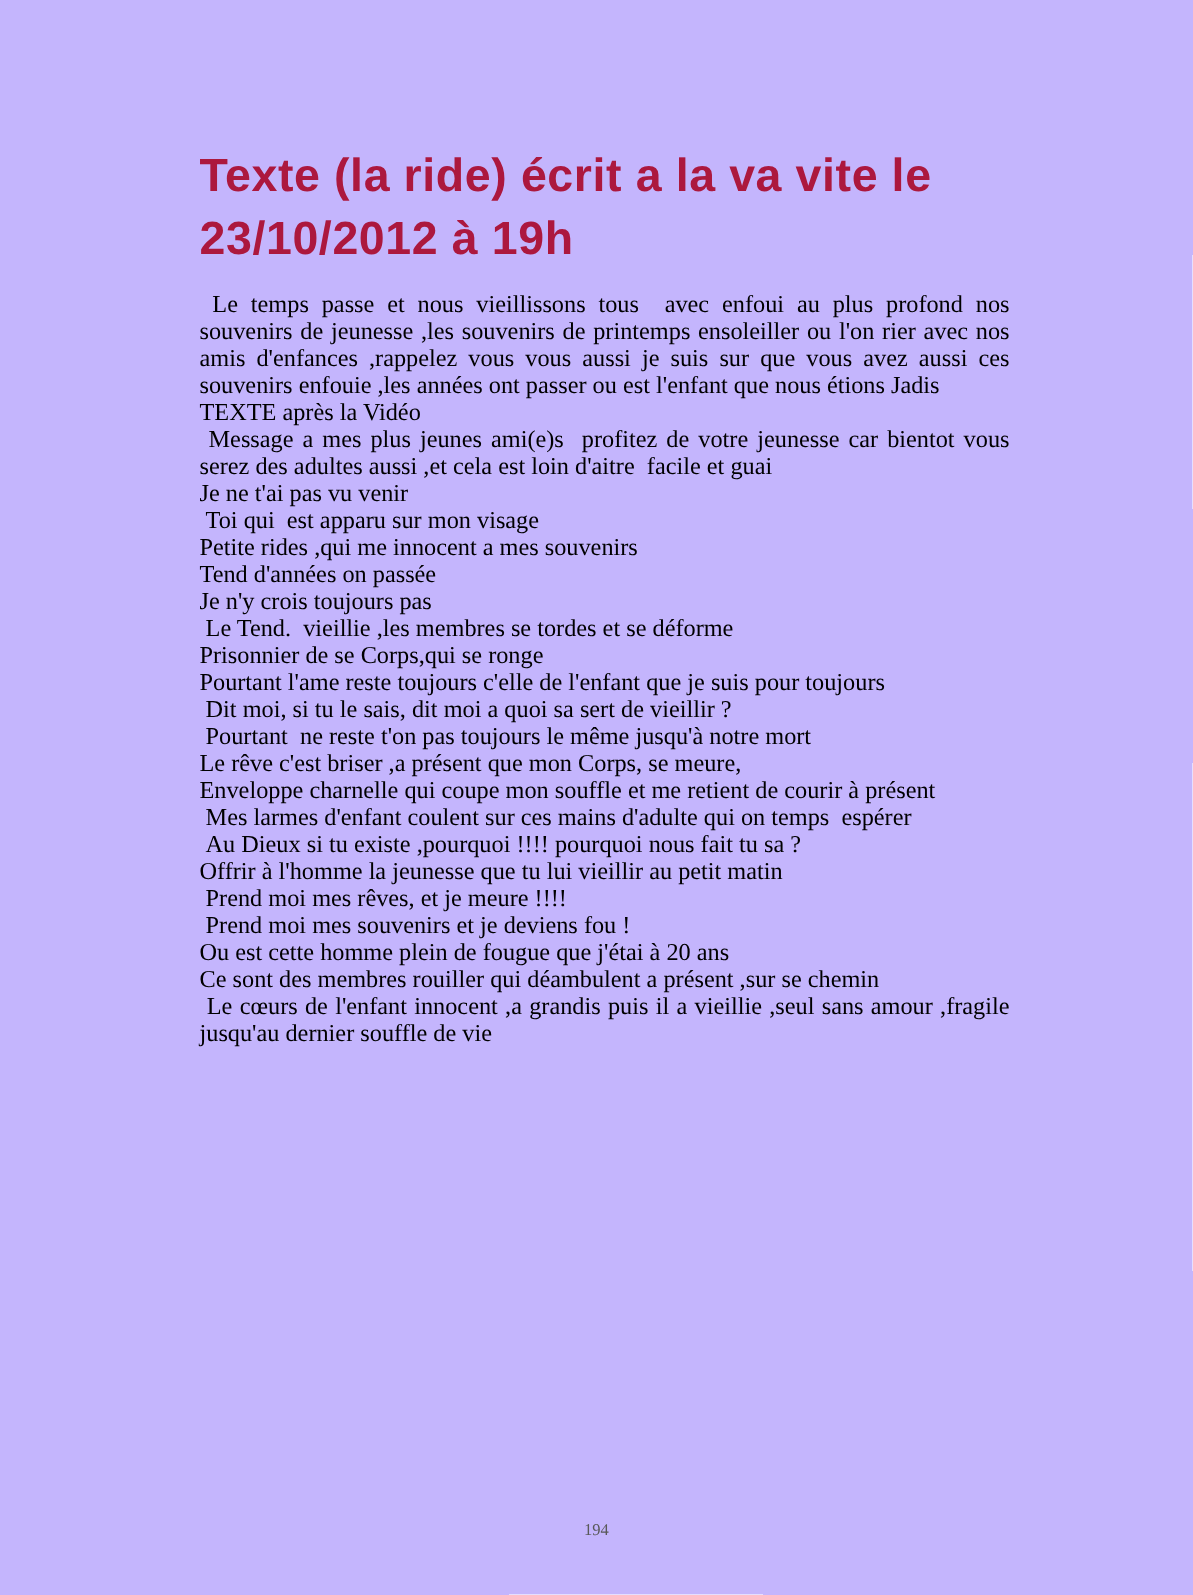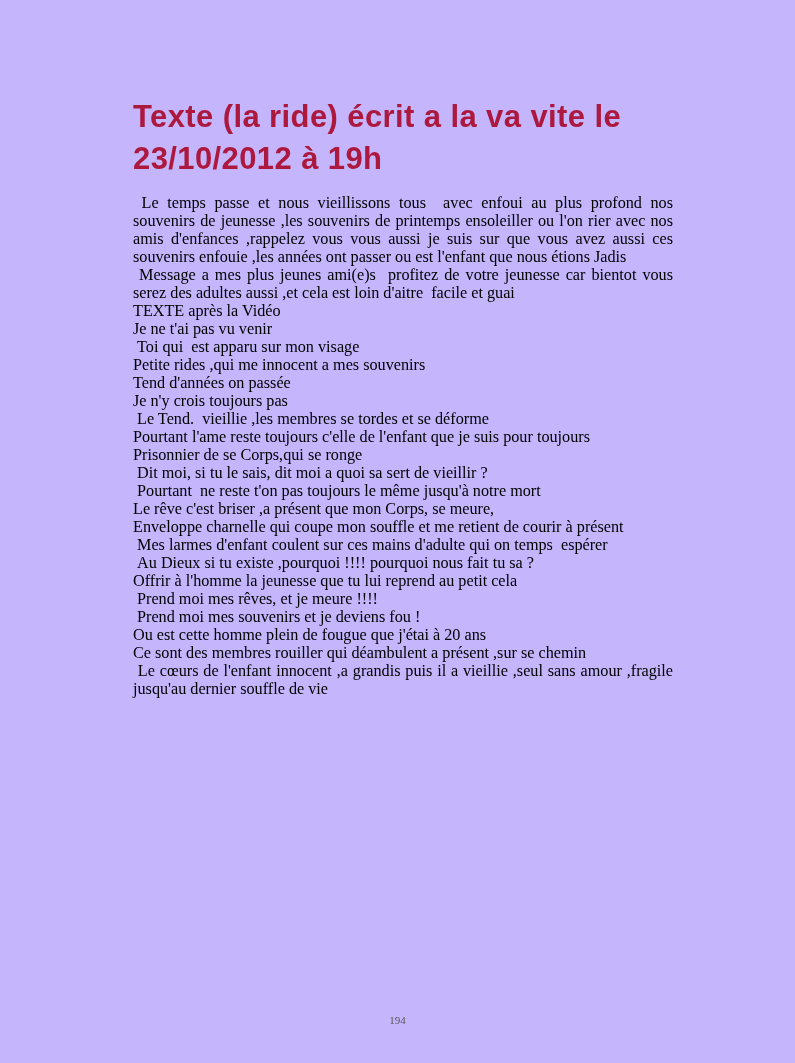--- a/index.html
+++ b/index.html
@@ -47,37 +47,37 @@
   }
 </style>
 </head>
 <body>
 
 <div class="page">
   <div class="content">
     <h1 class="title" style="color: rgb(172, 24, 62);">Texte (la ride) écrit a la va vite le 23/10/2012 à 19h</h1>
     <div class="body-text" style="color: rgb(0, 0, 0);">
         <p class="para"> Le temps passe et nous vieillissons tous  avec enfoui au plus profond nos souvenirs de jeunesse ,les souvenirs de printemps ensoleiller ou l'on rier avec nos amis d'enfances ,rappelez vous vous aussi je suis sur que vous avez aussi ces souvenirs enfouie ,les années ont passer ou est l'enfant que nous étions Jadis</p>
+        <p class="para">TEXTE après la Vidéo</p>
         <p class="para"> Message a mes plus jeunes ami(e)s  profitez de votre jeunesse car bientot vous serez des adultes aussi ,et cela est loin d'aitre  facile et guai</p>
-        <p class="para">TEXTE après la Vidéo</p>
         <p class="para">Je ne t'ai pas vu venir</p>
         <p class="para"> Toi qui  est apparu sur mon visage</p>
         <p class="para">Petite rides ,qui me innocent a mes souvenirs</p>
         <p class="para">Tend d'années on passée</p>
         <p class="para">Je n'y crois toujours pas</p>
         <p class="para"> Le Tend.  vieillie ,les membres se tordes et se déforme</p>
+        <p class="para">Prisonnier de se Corps,qui se ronge</p>
         <p class="para">Pourtant l'ame reste toujours c'elle de l'enfant que je suis pour toujours</p>
-        <p class="para">Prisonnier de se Corps,qui se ronge</p>
         <p class="para"> Dit moi, si tu le sais, dit moi a quoi sa sert de vieillir ?</p>
         <p class="para"> Pourtant  ne reste t'on pas toujours le même jusqu'à notre mort</p>
         <p class="para">Le rêve c'est briser ,a présent que mon Corps, se meure,</p>
         <p class="para">Enveloppe charnelle qui coupe mon souffle et me retient de courir à présent</p>
         <p class="para"> Mes larmes d'enfant coulent sur ces mains d'adulte qui on temps  espérer</p>
         <p class="para"> Au Dieux si tu existe ,pourquoi !!!! pourquoi nous fait tu sa ?</p>
-        <p class="para">Offrir à l'homme la jeunesse que tu lui reprend au petit cela</p>
+        <p class="para">Offrir à l'homme la jeunesse que tu lui vieillir au petit matin</p>
         <p class="para"> Prend moi mes rêves, et je meure !!!!</p>
         <p class="para"> Prend moi mes souvenirs et je deviens fou !</p>
         <p class="para">Ou est cette homme plein de fougue que j'étai à 20 ans</p>
         <p class="para">Ce sont des membres rouiller qui déambulent a présent ,sur se chemin</p>
         <p class="para"> Le cœurs de l'enfant innocent ,a grandis puis il a vieillie ,seul sans amour ,fragile  jusqu'au dernier souffle de vie</p>
       </div>
   </div>
   <div class="page-number">194</div>
 </div>
 

